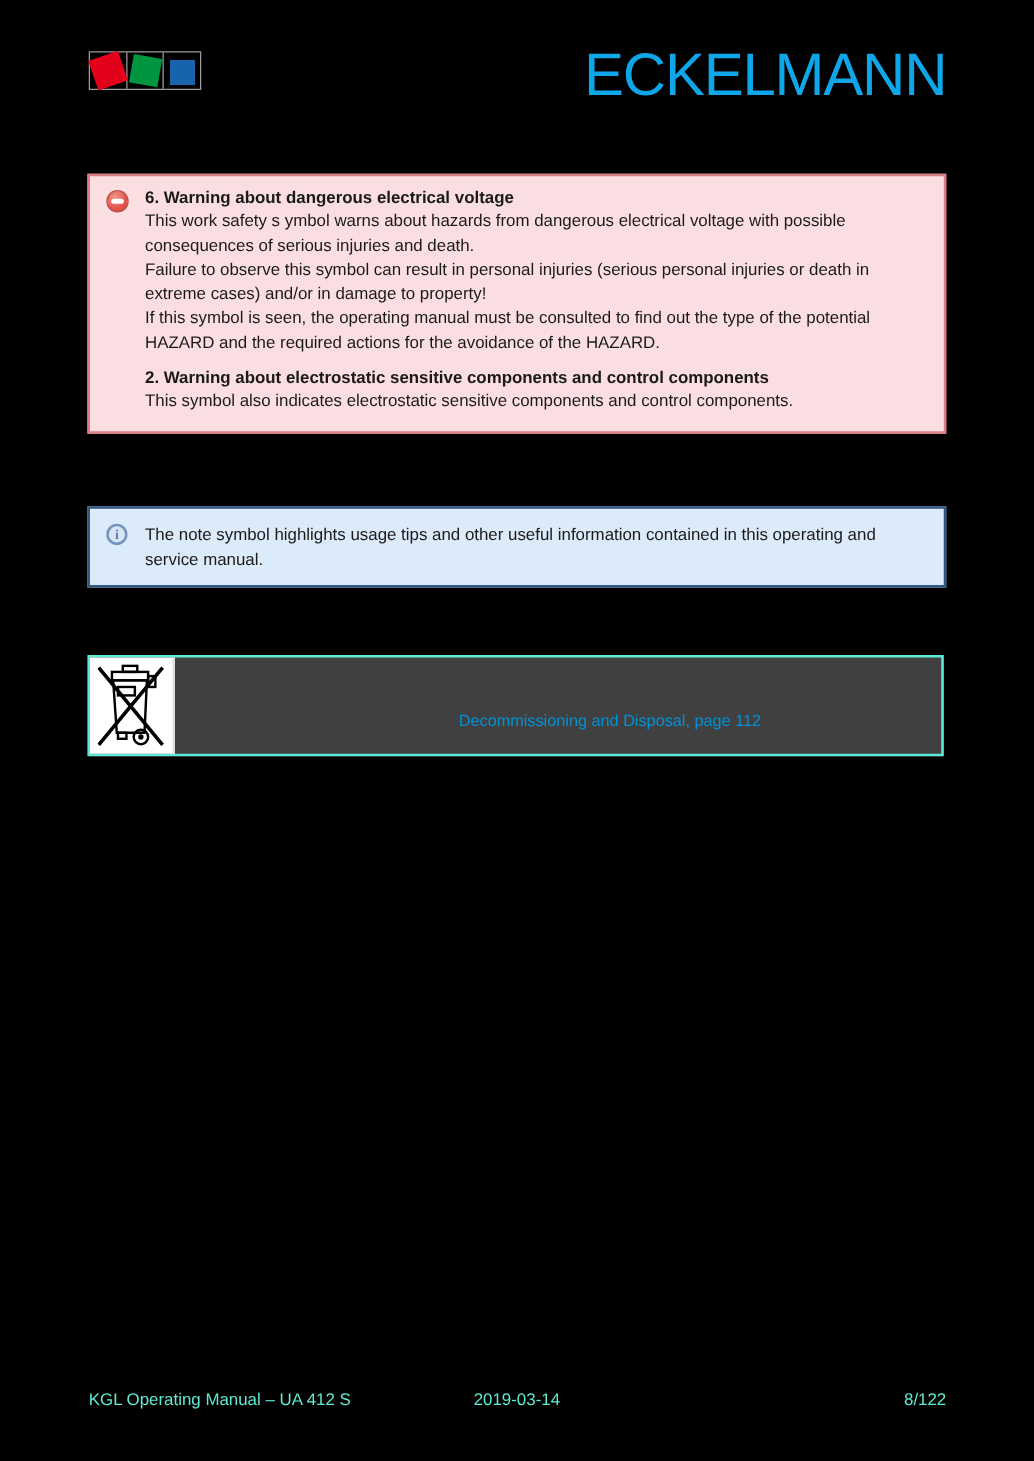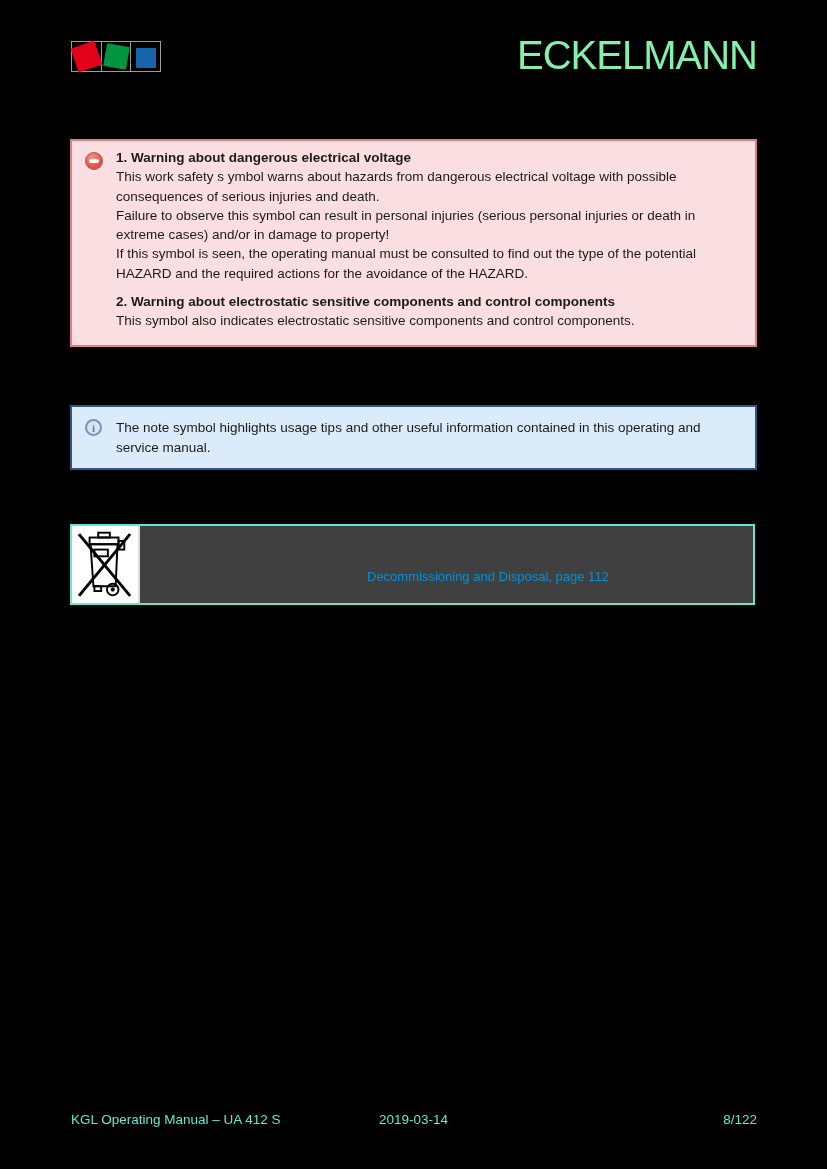--- a/index.html
+++ b/index.html
@@ -29,23 +29,23 @@
   }
   .logo-cell:last-child { border-right: none; }
   .logo-sq { display: block; }
   .logo-sq.red   { width: 25px; height: 25px; background: #e2001a; transform: rotate(-19deg); }
   .logo-sq.green { width: 23px; height: 23px; background: #009640; transform: rotate(10deg); }
   .logo-sq.blue  { width: 20px; height: 20px; background: #1864ac; transform: translateY(1px); }
 
   .brand {
     position: absolute;
     top: 33px; right: 70px;
-    font-size: 40px;
+    font-size: 48px;
     letter-spacing: -1px;
-    color: #86efac;
+    color: #0ea5e9;
     font-weight: 400;
     white-space: nowrap;
   }
 
   
   .warning-box {
     position: absolute;
     left: 70px; top: 139px;
     width: 687px; height: 208px;
     background: #fbdee2;
@@ -145,21 +145,21 @@
       <span class="logo-sq blue"></span>
     </div>
   </div>
   <div class="brand">ECKELMANN</div>
 
   <div class="warning-box">
     <div class="warning-icon">
       <span class="bar"></span>
     </div>
     <div class="warning-content">
-      <div class="hd">1. Warning about dangerous electrical voltage</div>
+      <div class="hd">6. Warning about dangerous electrical voltage</div>
       <div class="prewrap">This work safety s ymbol warns about hazards from dangerous electrical voltage with possible consequences of serious injuries and death.
 Failure to observe this symbol can result in personal injuries (serious personal injuries or death in extreme cases) and/or in damage to property!
 If this symbol is seen, the operating manual must be consulted to find out the type of the potential HAZARD and the required actions for the avoidance of the HAZARD.</div>
       <div class="hd2">2. Warning about electrostatic sensitive components and control components</div>
       <div>This symbol also indicates electrostatic sensitive components and control components.</div>
     </div>
   </div>
 
   <div class="note-box">
     <div class="note-icon">i</div>

